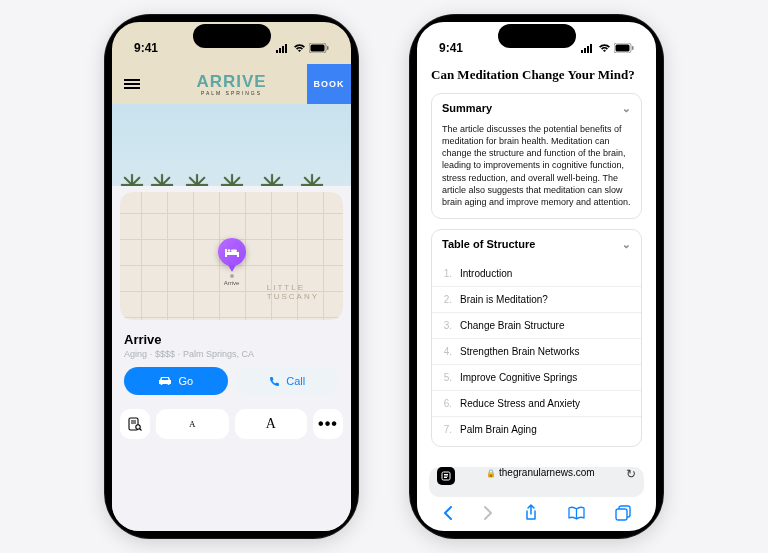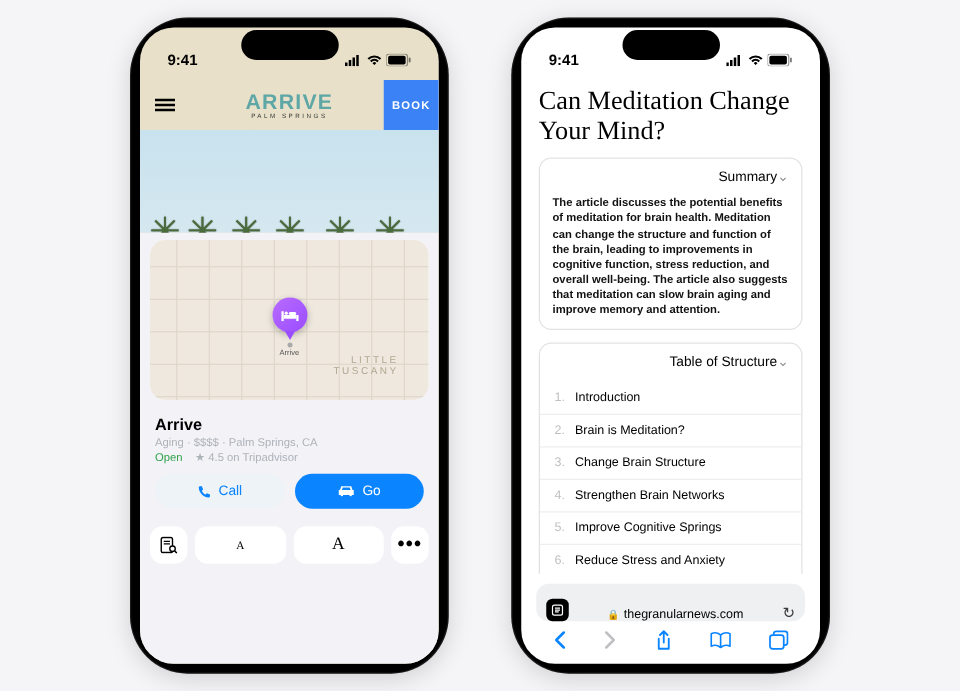--- a/index.html
+++ b/index.html
@@ -89,21 +89,21 @@
         linear-gradient(#efe8de,#efe8de);
     }
     .map-bg::before { content:""; position:absolute; inset:0;
       background-image:
         linear-gradient(#d9d1c4 1px, transparent 1px),
         linear-gradient(90deg,#d9d1c4 1px, transparent 1px);
       background-size: 26px 26px;
       background-position: -5px -5px;
       opacity:.9;
     }
-    .neighborhood { position:absolute; right:24px; bottom:18px; font-size:8px; color:#b0a892; letter-spacing:2px; text-align:right; line-height:1.1; }
+    .neighborhood { position:absolute; right:24px; bottom:18px; font-size:8px; color:#b0a892; letter-spacing:2px; text-align:left; line-height:1.1; }
     .pin { position:absolute; left:50%; top:36%; transform:translateX(-50%); text-align:center; }
     .pin-head { width:28px; height:28px; border-radius:50%; background:linear-gradient(135deg,#b86bff,#9a4dff); display:flex; align-items:center; justify-content:center; box-shadow:0 2px 6px rgba(0,0,0,.25); }
     .pin-tail { width:0;height:0;border-left:4px solid transparent;border-right:4px solid transparent;border-top:7px solid #9a4dff; margin:-1px auto 0;}
     .pin-dot { width:4px;height:4px;border-radius:50%;background:#aaa;margin:2px auto 0;}
     .pin-label { font-size:6px;color:#555;margin-top:2px; }
 
     .info { padding: 6px 4px 8px; }
     .info-title { font-size:13px; font-weight:600; }
     .info-meta { font-size:9px; color:#aeb2b9; margin-top:2px; }
     .info-open { color:#2fa24a; }
@@ -115,31 +115,31 @@
     .go   { background:#0a84ff; color:#fff; }
 
     .mgr { height:34px; display:flex; align-items:center; justify-content:space-between; padding:0 12px; font-size:11px; }
     .mgr-ic { font-size:14px; }
 
     .toolbar { display:flex; gap:6px; padding-bottom:6px; }
     .tb-item { background:#fff; border-radius:10px; height:30px; display:flex; align-items:center; justify-content:center; flex:1; }
 
     
     .r-body { flex:1; padding: 0 14px; overflow:hidden; }
-    .r-title { font-family: Georgia, "Times New Roman", serif; font-size:21px; font-weight:400; line-height:1.15; margin-top:4px; }
+    .r-title { font-family: Georgia, "Times New Roman", serif; font-size:13px; font-weight:700; line-height:1.15; margin-top:4px; }
     .sect { border:1px solid #e2e2e6; border-radius:10px; margin-top:10px; }
-    .sect-head { display:flex; justify-content:flex-end; align-items:center; padding:8px 10px; font-size:11px; font-weight:400; }
+    .sect-head { display:flex; justify-content:space-between; align-items:center; padding:8px 10px; font-size:11px; font-weight:700; }
     .chev { color:#8a8a8e; font-size:11px; }
-    .summary-body { padding:0 10px 10px; font-size:9px; line-height:1.35; color:#111;font-weight:bold; }
+    .summary-body { padding:0 10px 10px; font-size:9px; line-height:1.35; color:#111; }
     .toc-list { list-style:none; padding:2px 0 4px; }
     .toc-list li { display:flex; gap:8px; padding:7px 10px; font-size:10px; border-top:1px solid #eee; }
     .toc-list li:first-child { border-top:none; }
     .toc-num { color:#c0c0c4; width:10px; text-align:right; }
 
-    .r-url { margin:8px 12px 0; height:30px; background:#eef0f2; border-radius:10px; display:flex; align-items:flex-end; padding:0 8px; gap:6px; font-size:10px; color:#3a3a3c; }
+    .r-url { margin:8px 12px 0; height:30px; background:#eef0f2; border-radius:10px; display:flex; align-items:flex-start; padding:0 8px; gap:6px; font-size:10px; color:#3a3a3c; }
     .r-url .box { width:18px;height:18px;border-radius:5px;background:#000;color:#fff;display:flex;align-items:center;justify-content:center;font-size:10px; }
     .r-url .lock { font-size:8px; color:#8a8a8e; }
     .r-url .txt { flex:1; text-align:center; color:#000; }
     .r-url .re  { font-size:12px; color:#3a3a3c; }
 
     .r-tabbar { height:34px; display:flex; align-items:center; justify-content:space-around; padding:0 10px; }
     .r-tabbar .ti { color:#0a84ff; font-size:15px; }
     .r-tabbar .ti.dis { color:#c0c0c4; }
 
     .screen.left { background:#e8e0c9; }
@@ -222,37 +222,32 @@
           </div>
           <div class="pin-tail"></div>
           <div class="pin-dot"></div>
           <div class="pin-label">Arrive</div>
         </div>
       </div>
 
       <div class="info">
         <div class="info-title">Arrive</div>
         <div class="info-meta">Aging · $$$$ · Palm Springs, CA</div>
-        <div class="info-meta">
-          <span class="info-open">Open</span>
-          <span>&nbsp;&nbsp;</span>
-          <span class="info-rating">★ 4.5 on Tripadvisor</span>
-        </div>
         <div class="btn-row">
+          <div class="pill-btn go">
+            <svg width="14" height="10" viewBox="0 0 14 10">
+                <path d="M2 4 L3 1 L11 1 L12 4 L13 4 L13 8 L11.5 8 A1 1 0 0 1 9.5 8 L4.5 8 A1 1 0 0 1 2.5 8 L1 8 L1 4 Z M3.5 4 L10.5 4 L9.8 2 L4.2 2 Z" fill="#fff"></path>
+              </svg>
+            <span>Go</span>
+          </div>
           <div class="pill-btn call">
             <svg width="11" height="11" viewBox="0 0 11 11">
                 <path d="M2 1 L3.5 1 L4.5 3.5 L3.5 4.5 C4 6 5 7 6.5 7.5 L7.5 6.5 L10 7.5 L10 9 C10 9.5 9.5 10 9 10 C5 10 1 6 1 2 C1 1.5 1.5 1 2 1 Z" fill="#0a84ff"></path>
               </svg>
             <span>Call</span>
-          </div>
-          <div class="pill-btn go">
-            <svg width="14" height="10" viewBox="0 0 14 10">
-                <path d="M2 4 L3 1 L11 1 L12 4 L13 4 L13 8 L11.5 8 A1 1 0 0 1 9.5 8 L4.5 8 A1 1 0 0 1 2.5 8 L1 8 L1 4 Z M3.5 4 L10.5 4 L9.8 2 L4.2 2 Z" fill="#fff"></path>
-              </svg>
-            <span>Go</span>
           </div>
         </div>
       </div>
 
 
       <div class="toolbar">
         <div class="tb-item" style="flex:0 0 30px">
           <svg width="14" height="14" viewBox="0 0 14 14">
               <rect x="1" y="1" width="9" height="12" rx="1.5" fill="none" stroke="#000" stroke-width="1.1"></rect>
               <line x1="3" y1="4" x2="8" y2="4" stroke="#000" stroke-width="1"></line>

